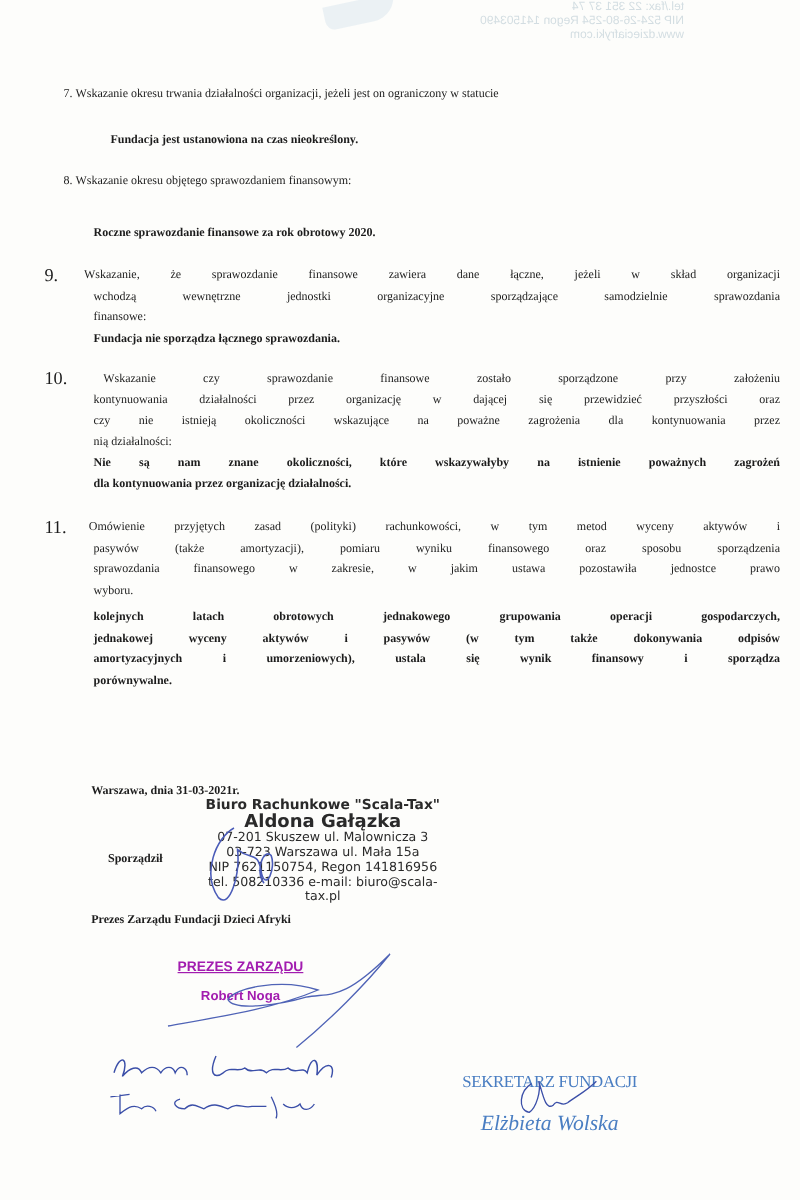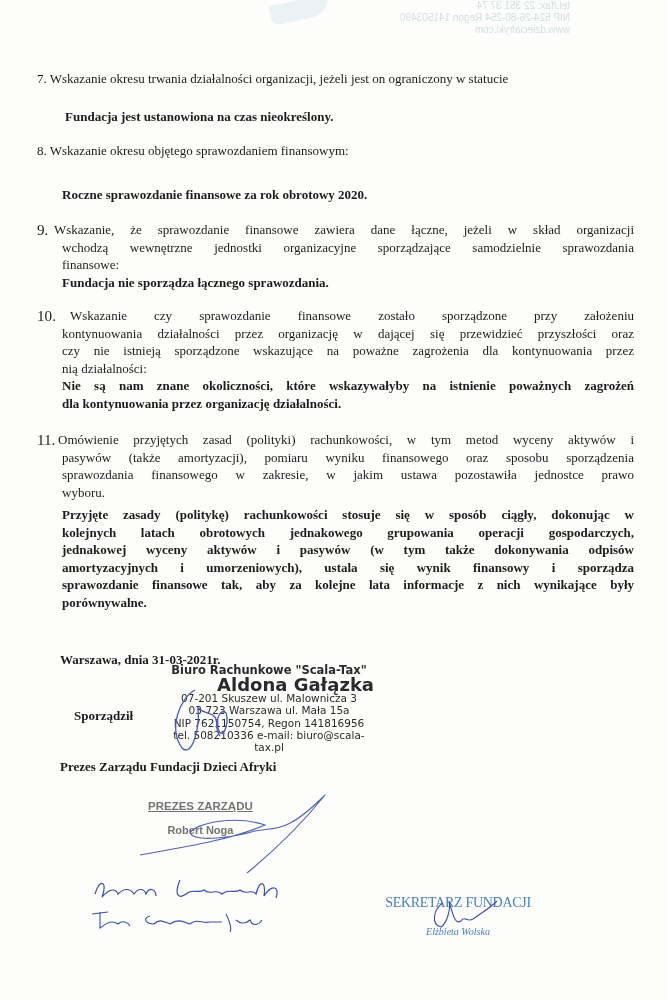--- a/index.html
+++ b/index.html
@@ -13,103 +13,101 @@
   .page { position: absolute; inset: 0; }
   .bleed {
     position: absolute; top: 0; left: 330px; width: 240px; height: 50px;
     color: #c9d6dc; font-family: "Liberation Sans", sans-serif; font-size: 10px;
     transform: scaleX(-1); line-height: 12px; text-align: left; opacity: 0.8;
   }
   .bleed-mark {
     position: absolute; top: 0; left: 270px; width: 60px; height: 20px;
     background: #dfeaf0; opacity: 0.6; border-radius: 0 0 20px 8px; transform: rotate(-12deg);
   }
-  .p { position: absolute; font-size: 13px; line-height: 17.5px; }
+  .p { position: absolute; font-size: 10px; line-height: 17.5px; margin-left: 16px; }
   .num { position: absolute; font-size: 15.2px; }
   .b { font-weight: bold; }
   .l { display: block; white-space: nowrap; }
   .lj { display: block; text-align: justify; text-align-last: justify; }
 
   .stamp {
     position: absolute; left: 164px; top: 664px; width: 210px;
     font-family: "DejaVu Sans", sans-serif; color: #2a2a2a; text-align: center;
   }
   .stamp .t1 { font-size: 11.5px; font-weight: bold; line-height: 13px; }
-  .stamp .t2 { font-size: 18px; font-weight: bold; line-height: 15px; text-align: right; }
+  .stamp .t2 { font-size: 15px; font-weight: bold; line-height: 15px; }
   .stamp .t3 { font-size: 10.5px; line-height: 12.3px; }
 
   .teal-stamp {
     position: absolute; left: 148px; top: 800px;
-    font-family: "Liberation Sans", sans-serif; color: #737373; font-weight: bold; text-align: center;
+    font-family: "Liberation Sans", sans-serif; color: #a21caf; font-weight: bold; text-align: center;
   }
   .teal-stamp .h { font-size: 11.5px; text-decoration: underline; }
   .teal-stamp .n { font-size: 11px; margin-top: 12px; font-weight: bold; }
 
   .sekr {
     position: absolute; left: 378px; top: 895px; width: 160px; text-align: center;
     font-family: "Liberation Serif", serif; color: #4a7ec2;
   }
   .sekr .h { font-size: 14px; letter-spacing: -0.3px; }
-  .sekr .n { font-size: 10px; font-style: italic; margin-top: 15px; }
+  .sekr .n { font-size: 18px; font-style: italic; margin-top: 15px; }
 
   svg.sig { position: absolute; overflow: visible; }
 </style>
 </head>
 <body>
 
 <div class="page">
 
   <div class="bleed-mark"></div>
   <div class="bleed">
     <span class="l">tel./fax: 22 351 37 74</span>
     <span class="l">NIP 524-26-80-254 Regon 141503490</span>
     <span class="l">www.dzieciafryki.com</span>
   </div>
 
   <div class="p" style="left:37px; top:70px;">
     <span>7.</span><span> </span><span>Wskazanie okresu trwania działalności organizacji, jeżeli jest on ograniczony w statucie</span>
   </div>
-  <div class="p b" style="left:65px; top:108px;">Fundacja jest ustanowiona na czas nieokreślony.</div>
+  <div class="p b" style="left:76px; top:108px;">Fundacja jest ustanowiona na czas nieokreślony.</div>
 
   <div class="p" style="left:37px; top:142px;">
     <span>8.</span><span> </span><span>Wskazanie okresu objętego sprawozdaniem finansowym:</span>
   </div>
   <div class="p b" style="left:62px; top:186px;">Roczne sprawozdanie finansowe za rok obrotowy 2020.</div>
 
   <div class="num" style="left:37px; top:221px;">9.</div>
   <div class="p" style="left:62px; top:221px; width:572px;">
     <span class="lj" style="margin-left:-8px;">Wskazanie, że sprawozdanie finansowe zawiera dane łączne, jeżeli w skład organizacji</span>
     <span class="lj">wchodzą wewnętrzne jednostki organizacyjne sporządzające samodzielnie sprawozdania</span>
     <span class="l">finansowe:</span>
     <span class="l b">Fundacja nie sporządza łącznego sprawozdania.</span>
   </div>
 
   <div class="num" style="left:37px; top:307px;">10.</div>
   <div class="p" style="left:62px; top:307px; width:572px;">
     <span class="lj" style="margin-left:8px;">Wskazanie czy sprawozdanie finansowe zostało sporządzone przy założeniu</span>
     <span class="lj">kontynuowania działalności przez organizację w dającej się przewidzieć przyszłości oraz</span>
-    <span class="lj">czy nie istnieją sporządzone wskazujące na poważne zagrożenia dla kontynuowania przez</span>
+    <span class="lj">czy nie istnieją okoliczności wskazujące na poważne zagrożenia dla kontynuowania przez</span>
     <span class="l">nią działalności:</span>
     <span class="lj b">Nie są nam znane okoliczności, które wskazywałyby na istnienie poważnych zagrożeń</span>
     <span class="l b">dla kontynuowania przez organizację działalności.</span>
   </div>
 
   <div class="num" style="left:37px; top:431px;">11.</div>
   <div class="p" style="left:62px; top:431px; width:572px;">
     <span class="lj" style="margin-left:-4px;">Omówienie przyjętych zasad (polityki) rachunkowości, w tym metod wyceny aktywów i</span>
     <span class="lj">pasywów (także amortyzacji), pomiaru wyniku finansowego oraz sposobu sporządzenia</span>
     <span class="lj">sprawozdania finansowego w zakresie, w jakim ustawa pozostawiła jednostce prawo</span>
     <span class="l">wyboru.</span>
   </div>
   <div class="p b" style="left:62px; top:506px; width:572px;">
-    <span class="lj">Przyjęte zasady (politykę) rachunkowości stosuje się w sposób ciągły, dokonując w</span>
     <span class="lj">kolejnych latach obrotowych jednakowego grupowania operacji gospodarczych,</span>
     <span class="lj">jednakowej wyceny aktywów i pasywów (w tym także dokonywania odpisów</span>
     <span class="lj">amortyzacyjnych i umorzeniowych), ustala się wynik finansowy i sporządza</span>
-    <span class="lj">sprawozdanie finansowe tak, aby za kolejne lata informacje z nich wynikające były</span>
     <span class="l">porównywalne.</span>
   </div>
 
   <div class="p b" style="left:60px; top:651px;">Warszawa, dnia 31-03-2021r.</div>
 
   <div class="stamp">
     <div class="t1">Biuro Rachunkowe "Scala-Tax"</div>
     <div class="t2">Aldona Gałązka</div>
     <div class="t3">07-201 Skuszew ul. Malownicza 3</div>
     <div class="t3">03-723 Warszawa ul. Mała 15a</div>

